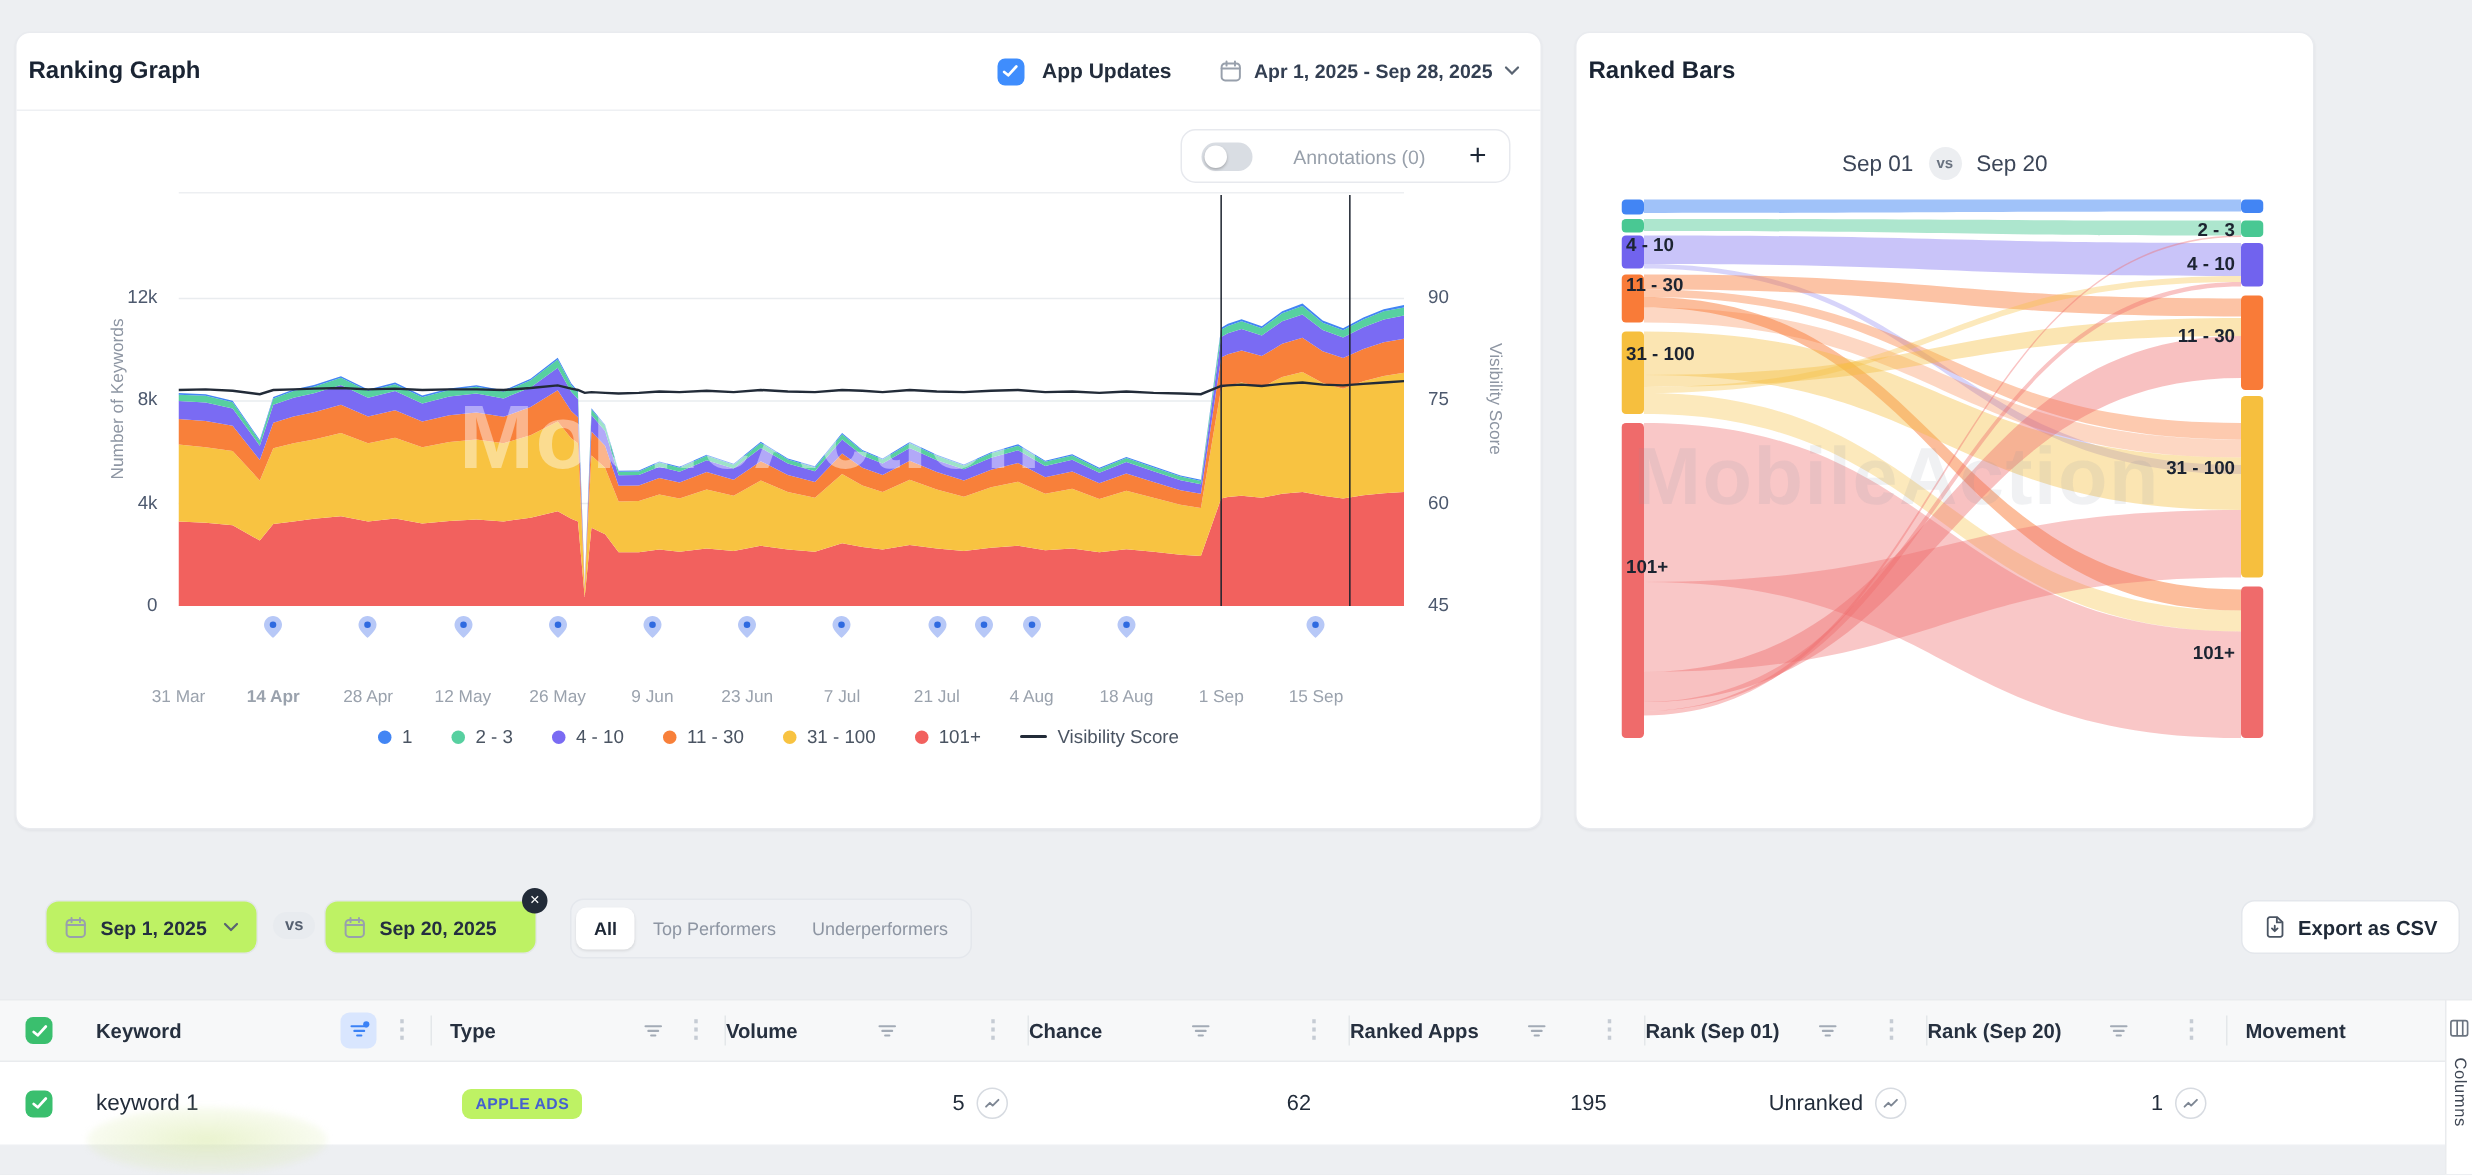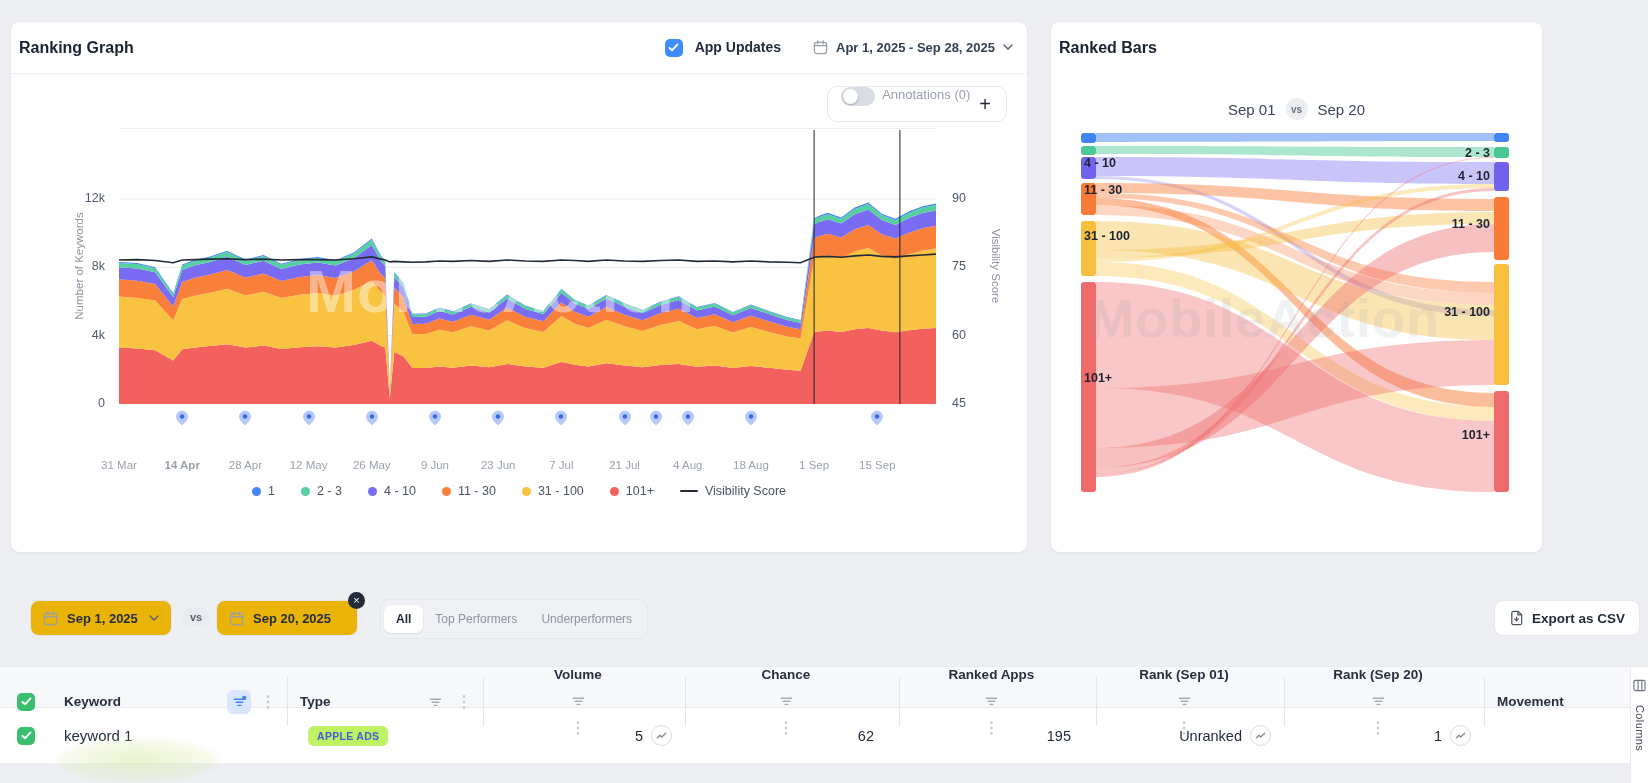--- a/index.html
+++ b/index.html
@@ -15,21 +15,21 @@
   .card-bars .card-hdr{border-bottom:none;}
   .card-title{font-size:16px;font-weight:700;color:#1a2433;margin:0;}
   .hdr-right{display:flex;align-items:flex-start;gap:12px;}
   .cb{width:18px;height:18px;border-radius:5px;display:inline-flex;align-items:center;justify-content:center;cursor:pointer;}
   .cb-blue{background:#3f8dfd;}
   .cb-green{background:#3abf6e;}
   .cb-label{font-size:14px;font-weight:700;color:#232d3c;margin-right:14px;}
   .date-range{display:inline-flex;align-items:center;gap:8px;background:none;border:none;
               font-family:inherit;font-size:13px;font-weight:700;color:#333f52;cursor:pointer;}
   
-  .ann-pill{position:absolute;top:64px;right:20px;height:36px;display:flex;gap:7px;
+  .ann-pill{position:absolute;top:64px;right:20px;height:36px;display:flex;align-items:center;gap:27px;
             padding:0 13px;border:1px solid #e7e9ee;border-radius:10px;background:#fff;z-index:6;}
   .toggle{width:34px;height:19px;border-radius:10px;background:#d9dde3;position:relative;cursor:pointer;display:inline-block;}
   .toggle .knob{position:absolute;left:2px;top:2px;width:15px;height:15px;border-radius:50%;background:#fff;
                 box-shadow:0 1px 2px rgba(0,0,0,.25);}
   .ann-label{font-size:13px;color:#98a0ab;}
   .plus-btn{background:none;border:none;font-family:inherit;font-size:20px;font-weight:500;color:#1d2736;cursor:pointer;line-height:1;padding:0 2px;}
   
   .plot-svg{position:absolute;left:108px;top:106px;}
   .ycol{position:absolute;top:106px;height:276px;}
   .ycol.left{left:58px;width:42px;}
@@ -52,21 +52,21 @@
   .wm-left{left:295px;top:235px;font-size:60px;color:rgba(255,255,255,.42);z-index:5;}
   .wm-right{left:38px;top:265px;font-size:54px;color:rgba(140,150,164,.13);z-index:5;}
   
   .compare-head{position:absolute;left:0;right:0;top:76px;display:flex;align-items:center;justify-content:center;
                 gap:10px;font-size:15px;color:#3c4658;}
   .vs-circle{width:22px;height:22px;border-radius:50%;background:#eceef1;color:#6a7380;font-size:10px;font-weight:700;
              display:inline-flex;align-items:center;justify-content:center;}
   .sankey{position:absolute;left:30px;top:108px;}
   
   .controls{position:absolute;left:0;top:600px;width:100%;height:40px;}
-  .date-pill{position:absolute;height:36px;background:#eab308;border:1px solid #e3e6ea;border-radius:9px;
+  .date-pill{position:absolute;height:36px;background:#bef264;border:1px solid #e3e6ea;border-radius:9px;
              display:flex;align-items:center;gap:9px;padding:0 12px;font-size:13px;font-weight:700;color:#242f40;cursor:pointer;}
   .pill-from{left:30px;width:142px;}
   .pill-to-wrap{position:absolute;left:216px;width:142px;height:36px;}
   .pill-to{left:0;width:142px;position:absolute;}
   .xbadge{position:absolute;top:-8px;right:-7px;width:17px;height:17px;border-radius:50%;background:#222b38;color:#fff;
           font-size:11px;line-height:1;display:flex;align-items:center;justify-content:center;cursor:pointer;z-index:3;}
   .vs-pill{position:absolute;left:182px;top:8px;padding:3px 8px;border-radius:10px;background:#e8ebef;
            color:#566070;font-size:11px;font-weight:700;}
   .tabs{position:absolute;left:380px;top:-1px;display:inline-flex;align-items:center;background:#eff1f4;
         border:1px solid #e4e7ec;border-radius:9px;padding:3px;height:40px;}
@@ -79,21 +79,21 @@
   
   .table{position:absolute;left:0;top:666px;width:1630px;}
   .thead,.trow{display:grid;grid-template-columns:52px 236px 196px 202px 214px 197px 188px 200px minmax(0,1fr);}
   .thead{height:42px;background:#f7f8f9;border-top:1px solid #e9ebee;border-bottom:1px solid #e9ebee;}
   .trow{height:56px;background:#fff;border-bottom:1px solid #eef0f3;}
   .th,.td{display:flex;align-items:center;position:relative;min-width:0;}
   .th{font-size:13.5px;font-weight:700;color:#26303f;gap:7px;}
   .sep::after{content:"";position:absolute;right:0;top:10px;bottom:10px;width:1px;background:#e4e7ea;}
   .th.text-col{padding:0 10px 0 12px;}
   .th.text-col .th-label{margin-right:auto;}
-  .th.num-col{justify-content:space-between;padding-right:14px;flex-direction:column;}
+  .th.num-col{justify-content:space-between;padding-right:14px;}
   .cell-center{justify-content:center;}
   .filter-chip{display:inline-flex;align-items:center;justify-content:center;width:24px;height:24px;border-radius:6px;cursor:pointer;}
   .filter-chip.active{background:#d9e6fe;}
   .kebab{color:#c6ccd4;font-size:16px;font-weight:700;cursor:pointer;line-height:1;padding:0 2px;}
   .td{font-size:14.5px;color:#222c3a;}
   .td.keyword-cell{padding-left:12px;font-size:15px;}
   .td.badge-cell{padding-left:20px;}
   .td.num-cell{justify-content:flex-end;gap:8px;padding-right:14px;}
   .td.num-cell.no-chip{padding-right:26px;}
   .type-badge{background:#bef264;color:#4560cf;font-size:10.5px;font-weight:700;letter-spacing:.3px;

